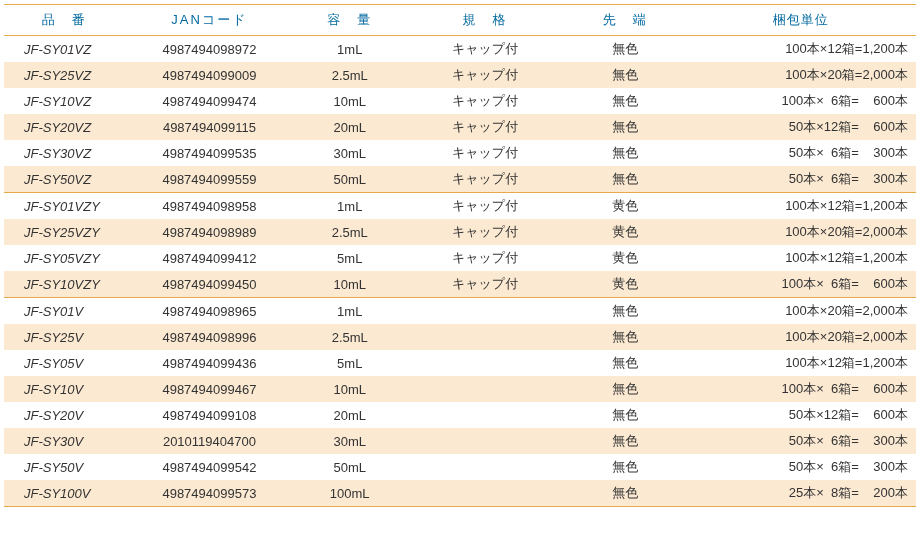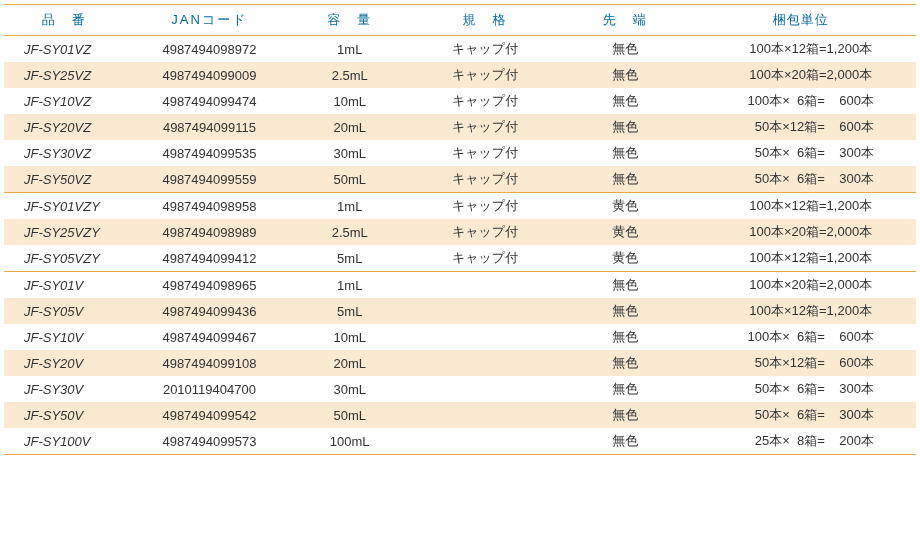--- a/index.html
+++ b/index.html
@@ -38,21 +38,21 @@
   tbody.group {
     border-bottom: 1px solid #e8a94c;
   }
   .col-part { width: 120px; }
   .col-jan  { width: 170px; }
   .col-vol  { width: 110px; }
   .col-spec { width: 160px; }
   .col-tip  { width: 120px; }
   .col-pack { width: 230px; }
   td.pack {
-    text-align: center;
+    text-align: right;
     padding-left: 28px;
     font-variant-numeric: tabular-nums;
   }
   td.part { text-align: left; padding-left: 20px; font-style: italic; }
   th.h-pack { letter-spacing: 1px; }
 </style>
 </head>
 <body>
 
 <table>
@@ -142,26 +142,42 @@
         <td class="pack">100本×20箱=2,000本</td>
       </tr>
       <tr>
         <td class="part">JF-SY05VZY</td>
         <td>4987494099412</td>
         <td>5mL</td>
         <td>キャップ付</td>
         <td>黄色</td>
         <td class="pack">100本×12箱=1,200本</td>
       </tr>
+      <tr>
+        <td class="part">JF-SY10VZY</td>
+        <td>4987494099450</td>
+        <td>10mL</td>
+        <td>キャップ付</td>
+        <td>黄色</td>
+        <td class="pack">100本× 6箱=  600本</td>
+      </tr>
     </tbody>
     <tbody class="group">
       <tr>
         <td class="part">JF-SY01V</td>
         <td>4987494098965</td>
         <td>1mL</td>
+        <td></td>
+        <td>無色</td>
+        <td class="pack">100本×20箱=2,000本</td>
+      </tr>
+      <tr>
+        <td class="part">JF-SY25V</td>
+        <td>4987494098996</td>
+        <td>2.5mL</td>
         <td></td>
         <td>無色</td>
         <td class="pack">100本×20箱=2,000本</td>
       </tr>
       <tr>
         <td class="part">JF-SY05V</td>
         <td>4987494099436</td>
         <td>5mL</td>
         <td></td>
         <td>無色</td>

